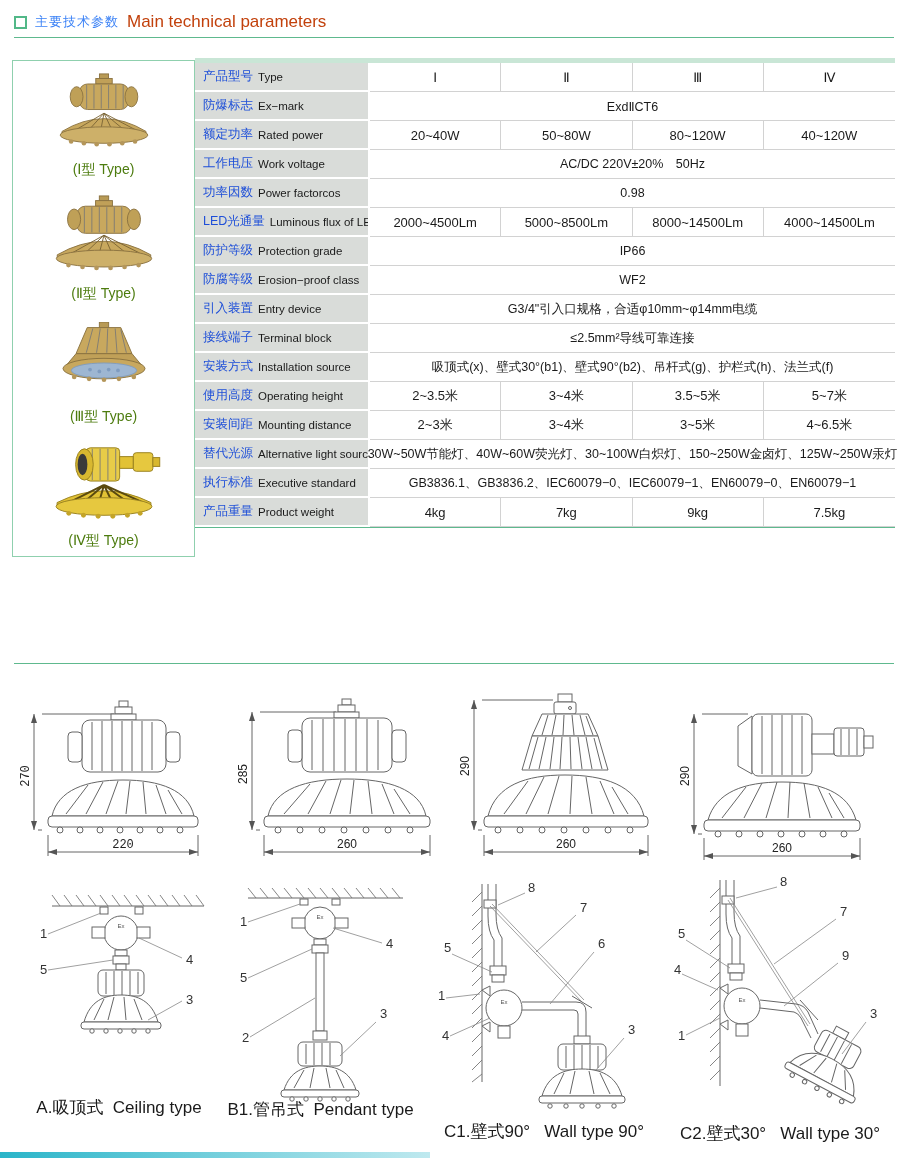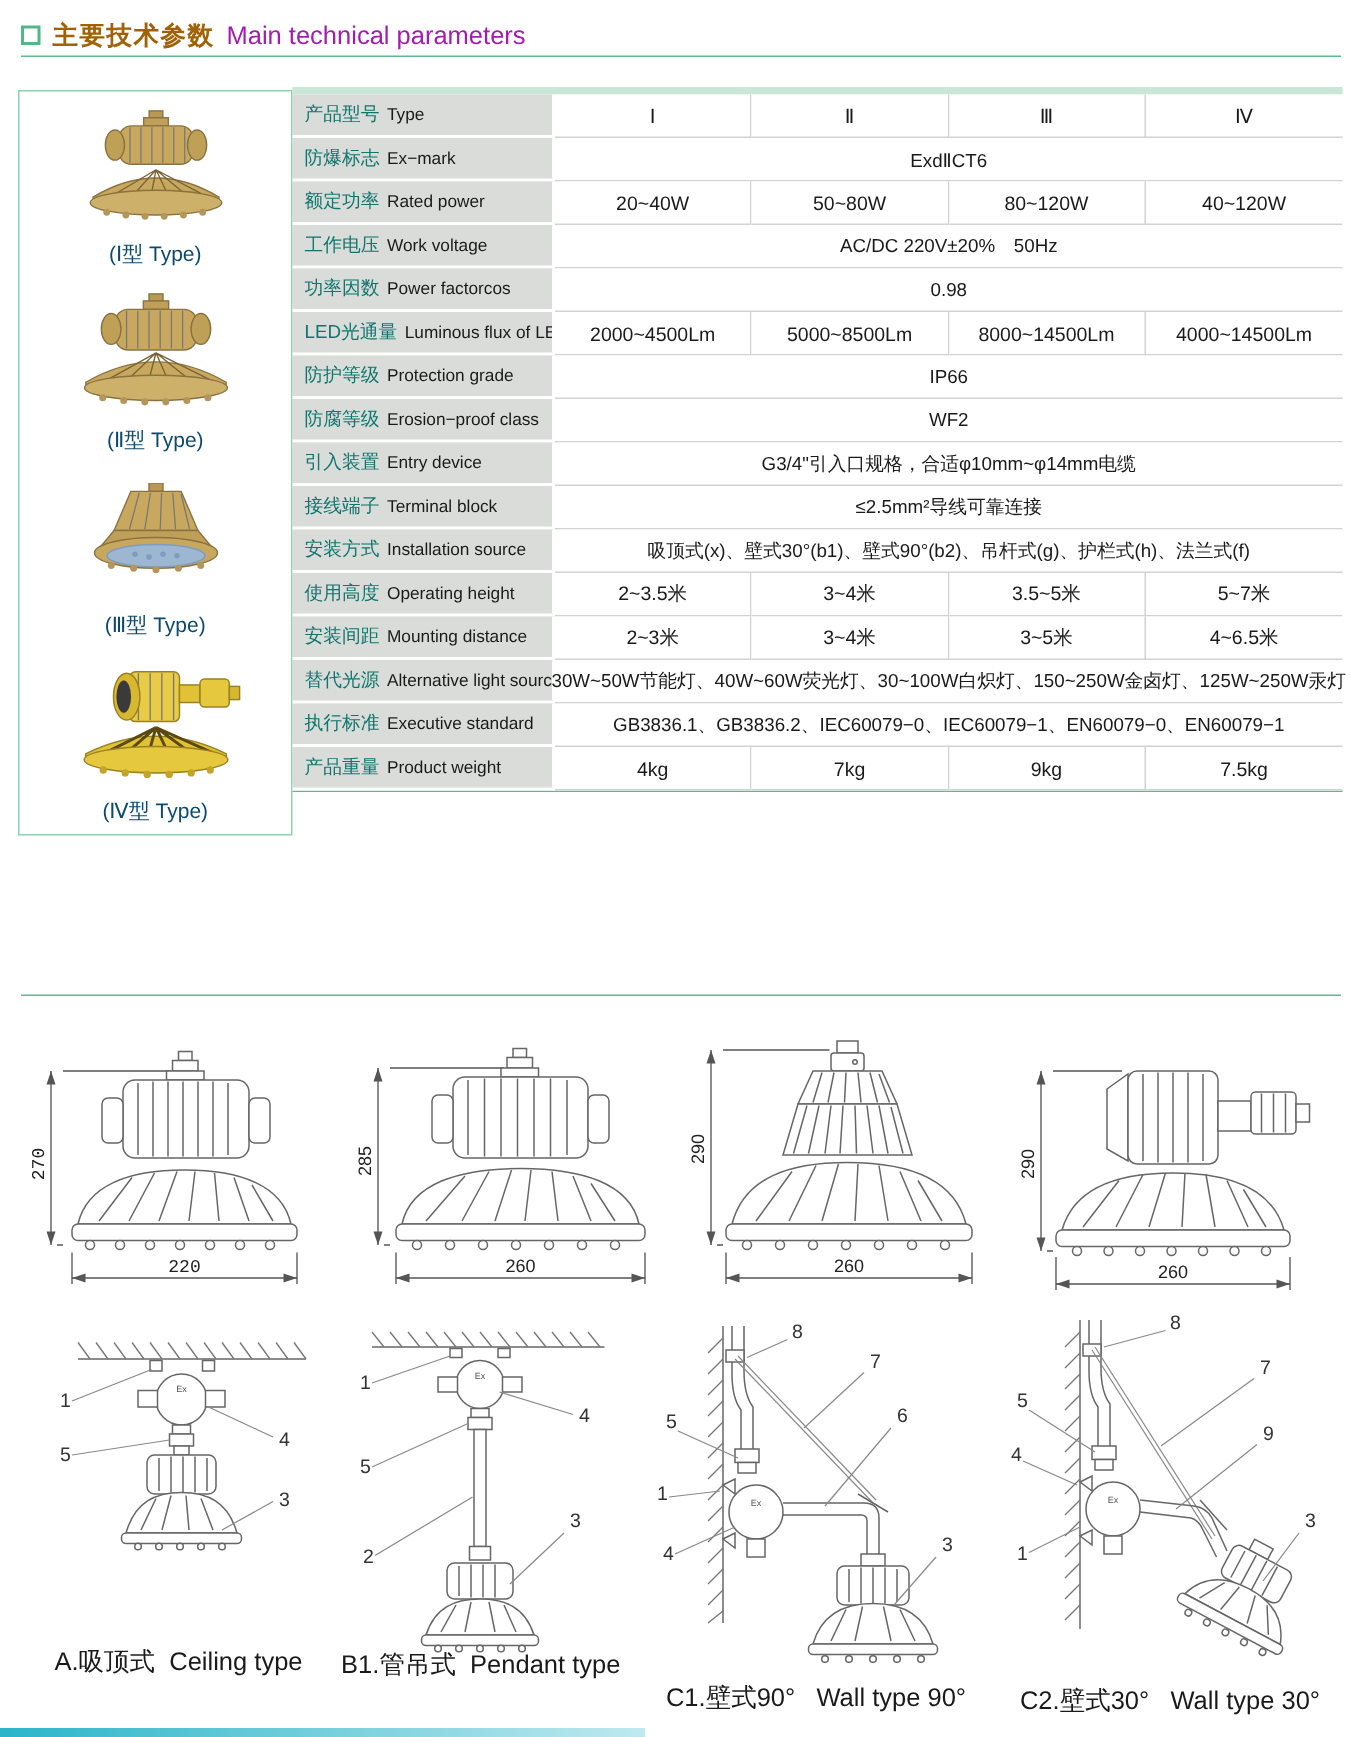--- a/index.html
+++ b/index.html
@@ -2,41 +2,41 @@
 <html><head>
 <meta charset="utf-8">
 <style>
   * { margin:0; padding:0; box-sizing:border-box; }
   body { background:#fff; font-family:"Liberation Sans", sans-serif; }
   .page { position:relative; width:900px; height:1158px; background:#fff; overflow:hidden; }
 
   
   .sec-header { position:absolute; left:14px; display:flex; align-items:center; gap:8px; }
   .sq { width:13px; height:13px; border:2px solid #52b888; background:#fff; display:inline-block; }
-  .t-cn { font-size:17px; font-weight:bold; color:#a16207; letter-spacing:1px; }
-  .t-en { font-size:17px; color:#a21caf; }
+  .t-cn { font-size:13px; font-weight:normal; color:#3b82f6; letter-spacing:1px; }
+  .t-en { font-size:17px; color:#c2410c; }
   .rule { position:absolute; left:14px; right:6px; height:0; border-top:1.5px solid #5eb98e; }
 
   
   .product-box { position:absolute; left:12px; top:60px; width:183px; height:497px;
                  border:1px solid #8fd0ae; display:flex; flex-direction:column; }
   .pcell { flex:1; display:flex; flex-direction:column; align-items:center; justify-content:flex-end; padding-bottom:6px; }
   .pcell svg { display:block; }
-  .pcap { font-size:14px; color:#0c4a6e; margin-top:4px; }
+  .pcap { font-size:14px; color:#4d7c0f; margin-top:4px; }
 
   
   .spec-table { position:absolute; left:195px; top:58px; width:700px; }
   .spec-band { height:5px; background:#c9e6d6; }
   .trow { display:grid; grid-template-columns:175px repeat(4,1fr); }
   .tcell { height:29px; display:flex; align-items:center; background:#fff;
            border-right:1px solid #d2d2d2; border-bottom:1px solid #d2d2d2; }
   .tcell:last-child { border-right:none; }
   .lab { background:#d9dcd9; border-right:2px solid #fff; border-bottom:2px solid #fff;
          padding-left:8px; gap:5px; white-space:nowrap; overflow:hidden; }
-  .lcn { font-size:12.5px; color:#0f766e; }
+  .lcn { font-size:12.5px; color:#1d4ed8; }
   .len { font-size:11.5px; color:#1a1a1a; }
   .val { justify-content:center; font-size:13px; color:#1a1a1a; white-space:nowrap; }
   .span4 { grid-column:2/6; font-size:12.5px; }
   .spec-bottom { height:0; border-top:1.5px solid #5eb98e; }
 
   
   .draw { position:absolute; }
   .draw svg { display:block; }
   .dcap { position:absolute; width:100%; text-align:center; font-size:17px; color:#1a1a1a; white-space:nowrap; }
   .ln { stroke:#666; stroke-width:1; fill:none; }

